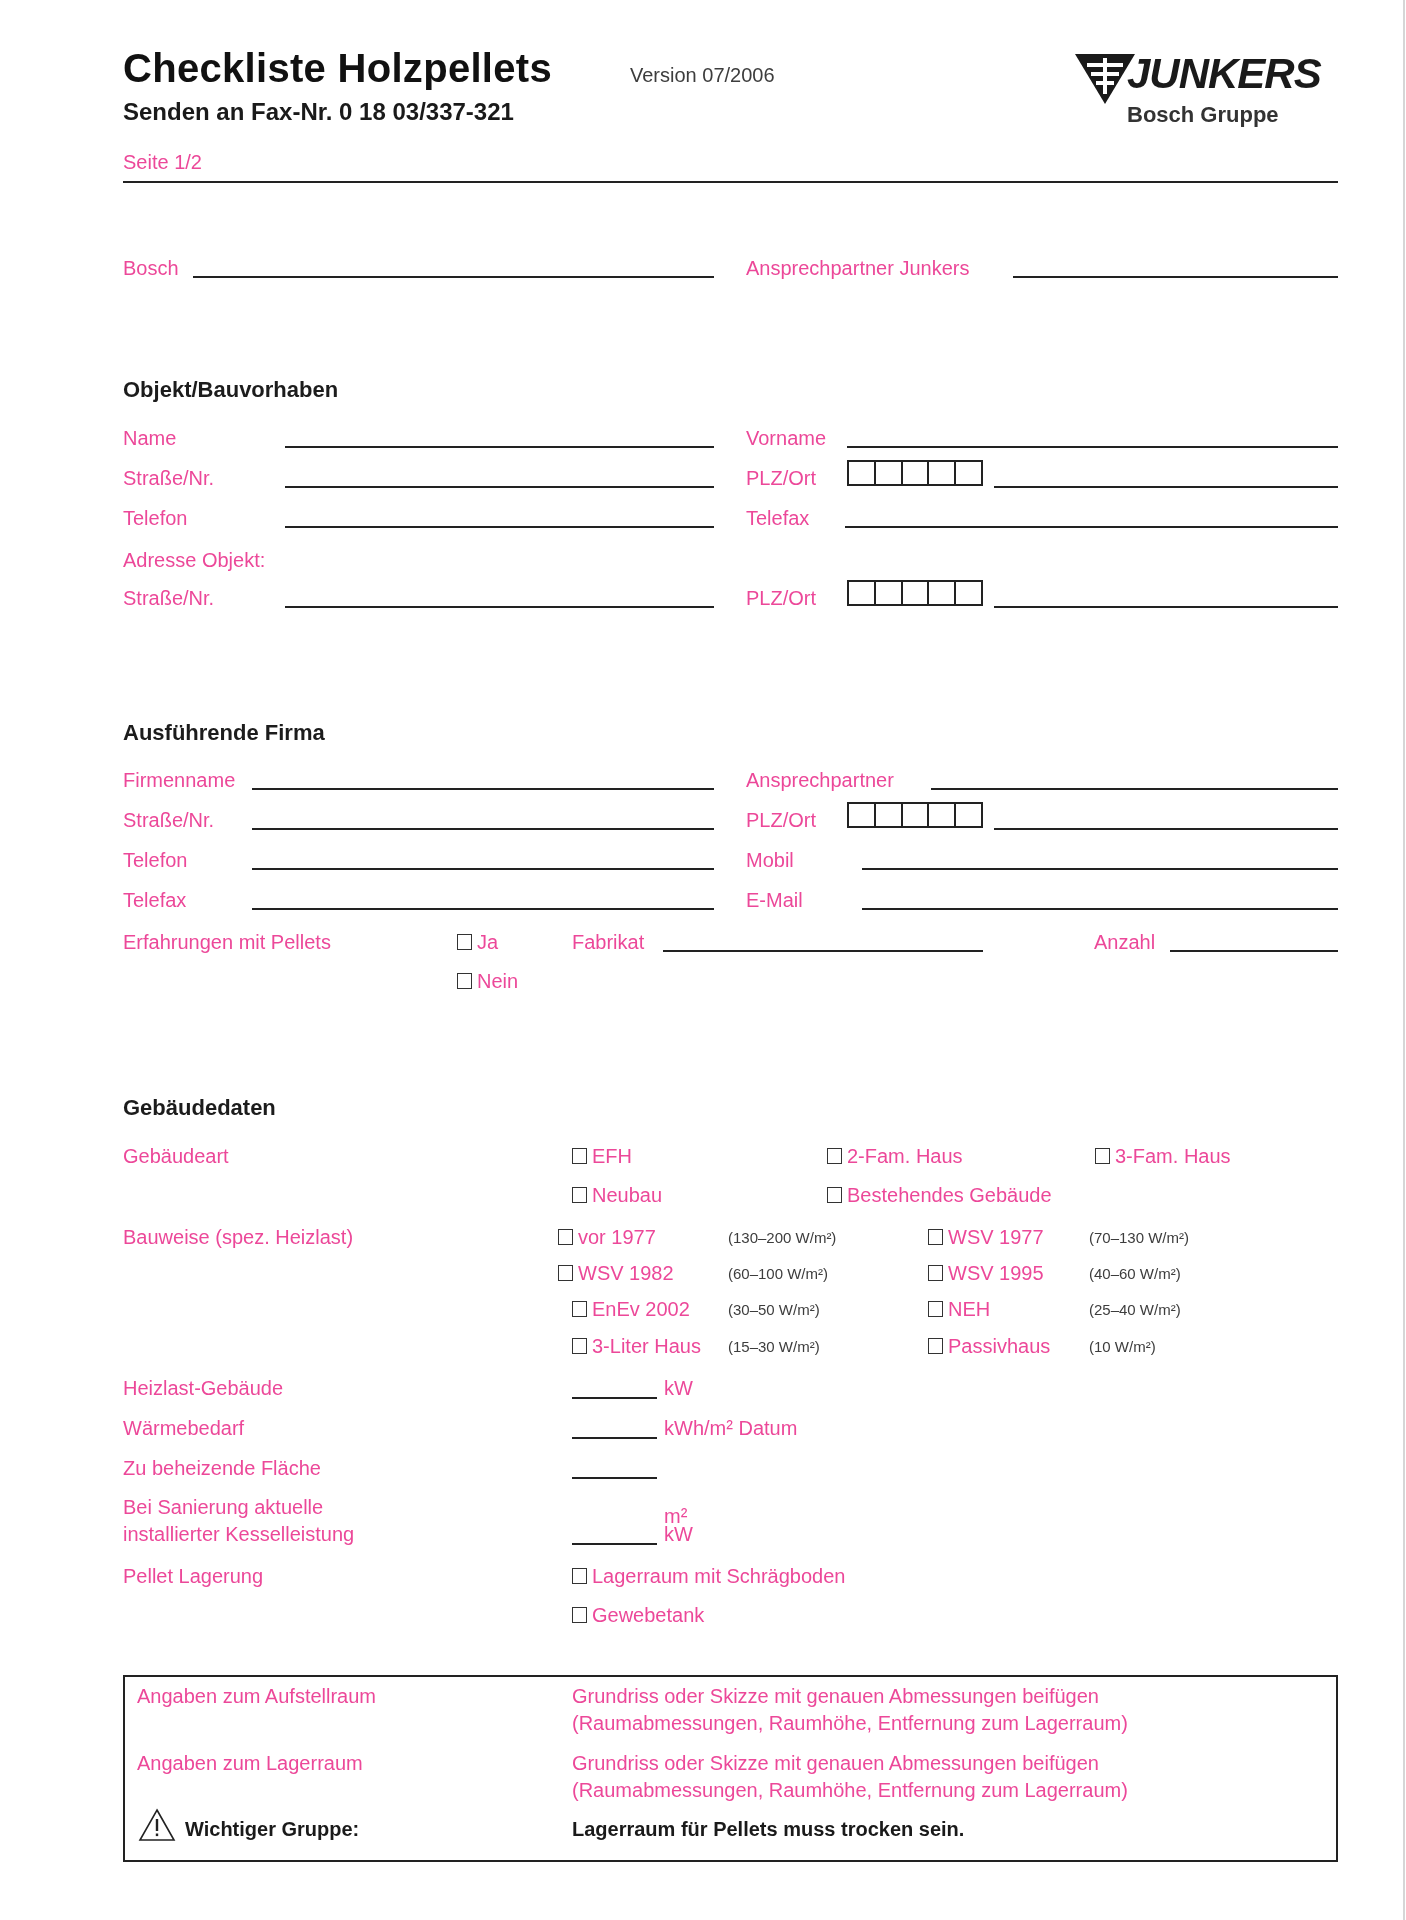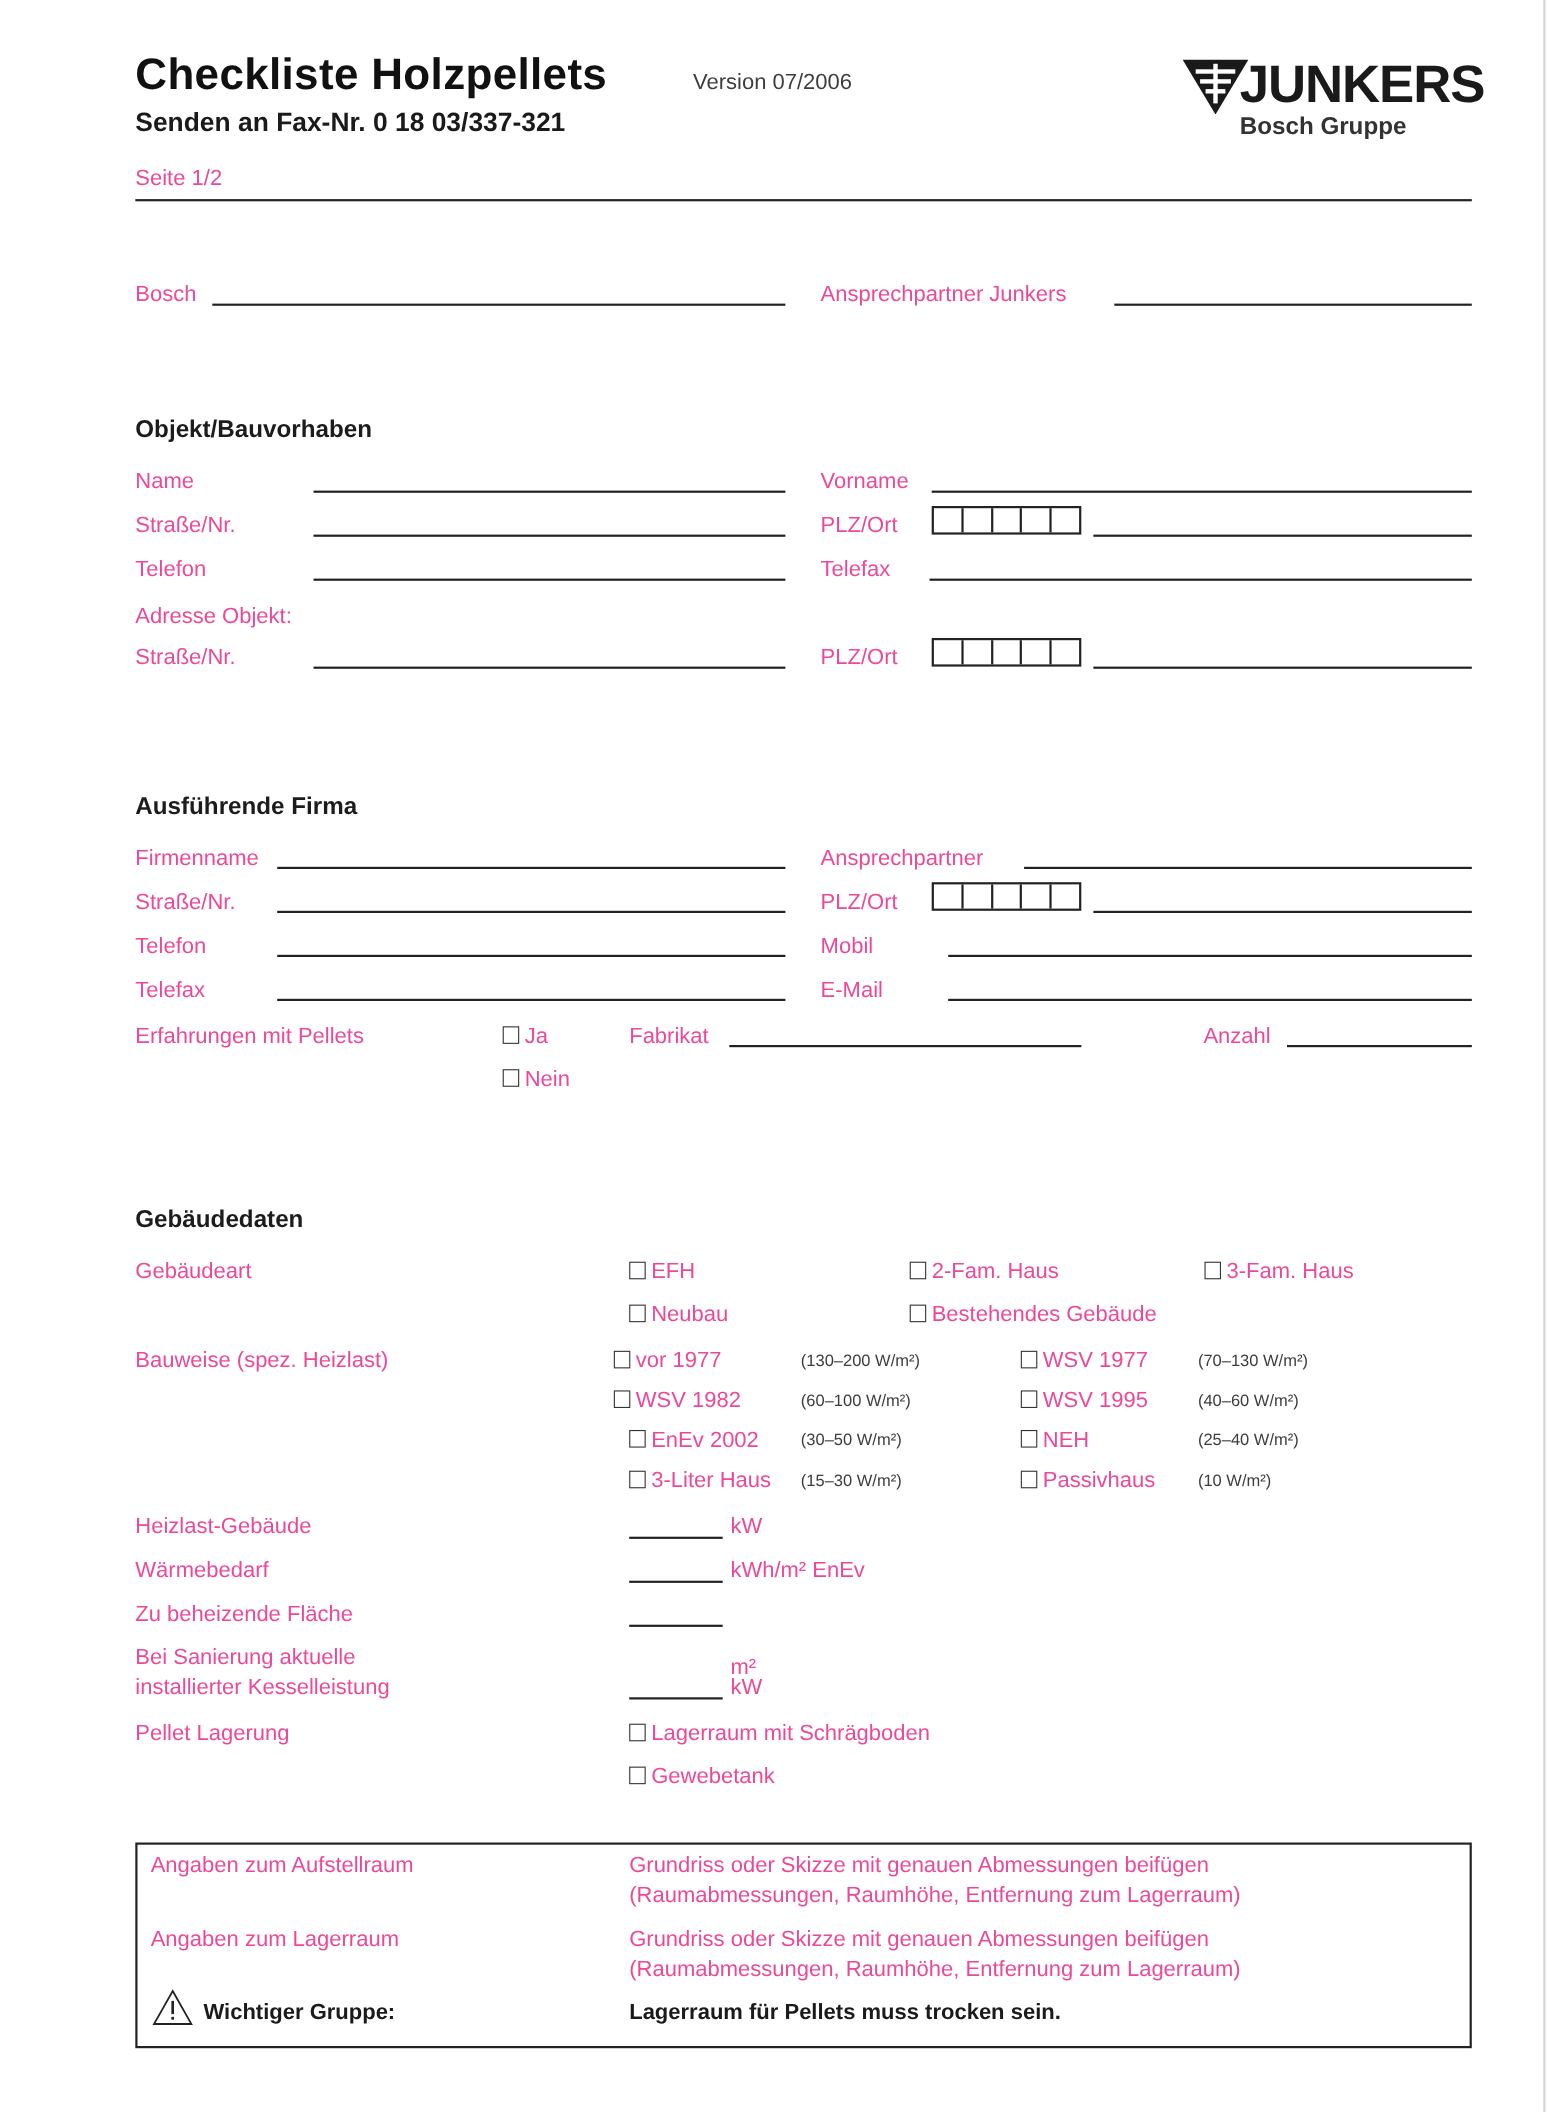--- a/index.html
+++ b/index.html
@@ -13,21 +13,21 @@
   .sec{font-size:22px;font-weight:bold;color:#1c1c1c;}
   .line{position:absolute;height:0;border-top:2px solid #222;}
   .rule{position:absolute;left:123px;width:1215px;height:0;border-top:2px solid #222;}
   .cb{display:inline-block;width:13px;height:14px;border:1.5px solid #333;margin-right:5px;vertical-align:-1px;}
   .small{font-size:15px;color:#3d3d3d;}
   .plz{position:absolute;height:26px;display:flex;border:2px solid #222;box-sizing:border-box;}
   .plz span{flex:1;border-right:2px solid #222;}
   .plz span:last-child{border-right:none;}
   .box{position:absolute;left:123px;top:1675px;width:1215px;height:187px;border:2px solid #222;box-sizing:border-box;}
   .logo{position:absolute;left:1075px;top:52px;}
-  .logo-text{font-size:48px;font-weight:bold;color:#1a1a1a;letter-spacing:-1px;}
+  .logo-text{font-size:42px;font-weight:bold;font-style:italic;color:#1a1a1a;letter-spacing:-1px;}
   .logo-sub{font-size:22px;font-weight:bold;color:#333;}
 </style>
 </head>
 <body>
 
 <div class="page-edge"></div>
 
 <div class="abs h-title" style="left:123px;top:46px;">Checkliste Holzpellets</div>
 <div class="abs ver" style="left:630px;top:64px;">Version 07/2006</div>
 <div class="abs h-fax" style="left:123px;top:98px;">Senden an Fax-Nr. 0 18 03/337-321</div>
@@ -157,21 +157,21 @@
 <div class="abs small" style="left:728px;top:1338px;">(15–30 W/m²)</div>
 <div class="abs lbl" style="left:928px;top:1334px;"><span class="cb"></span><span>Passivhaus</span></div>
 <div class="abs small" style="left:1089px;top:1338px;">(10 W/m²)</div>
 
 <div class="abs lbl" style="left:123px;top:1376px;">Heizlast-Gebäude</div>
 <div class="line" style="left:572px;width:85px;top:1397px;"></div>
 <div class="abs lbl" style="left:664px;top:1376px;">kW</div>
 
 <div class="abs lbl" style="left:123px;top:1416px;">Wärmebedarf</div>
 <div class="line" style="left:572px;width:85px;top:1437px;"></div>
-<div class="abs lbl" style="left:664px;top:1416px;">kWh/m² EnEv</div>
+<div class="abs lbl" style="left:664px;top:1416px;">kWh/m² Datum</div>
 
 <div class="abs lbl" style="left:123px;top:1456px;">Zu beheizende Fläche</div>
 <div class="line" style="left:572px;width:85px;top:1477px;"></div>
 <div class="abs lbl" style="left:664px;top:1504px;">m²</div>
 
 <div class="abs lbl" style="left:123px;top:1495px;">Bei Sanierung aktuelle</div>
 <div class="abs lbl" style="left:123px;top:1522px;">installierter Kesselleistung</div>
 <div class="line" style="left:572px;width:85px;top:1543px;"></div>
 <div class="abs lbl" style="left:664px;top:1522px;">kW</div>
 

